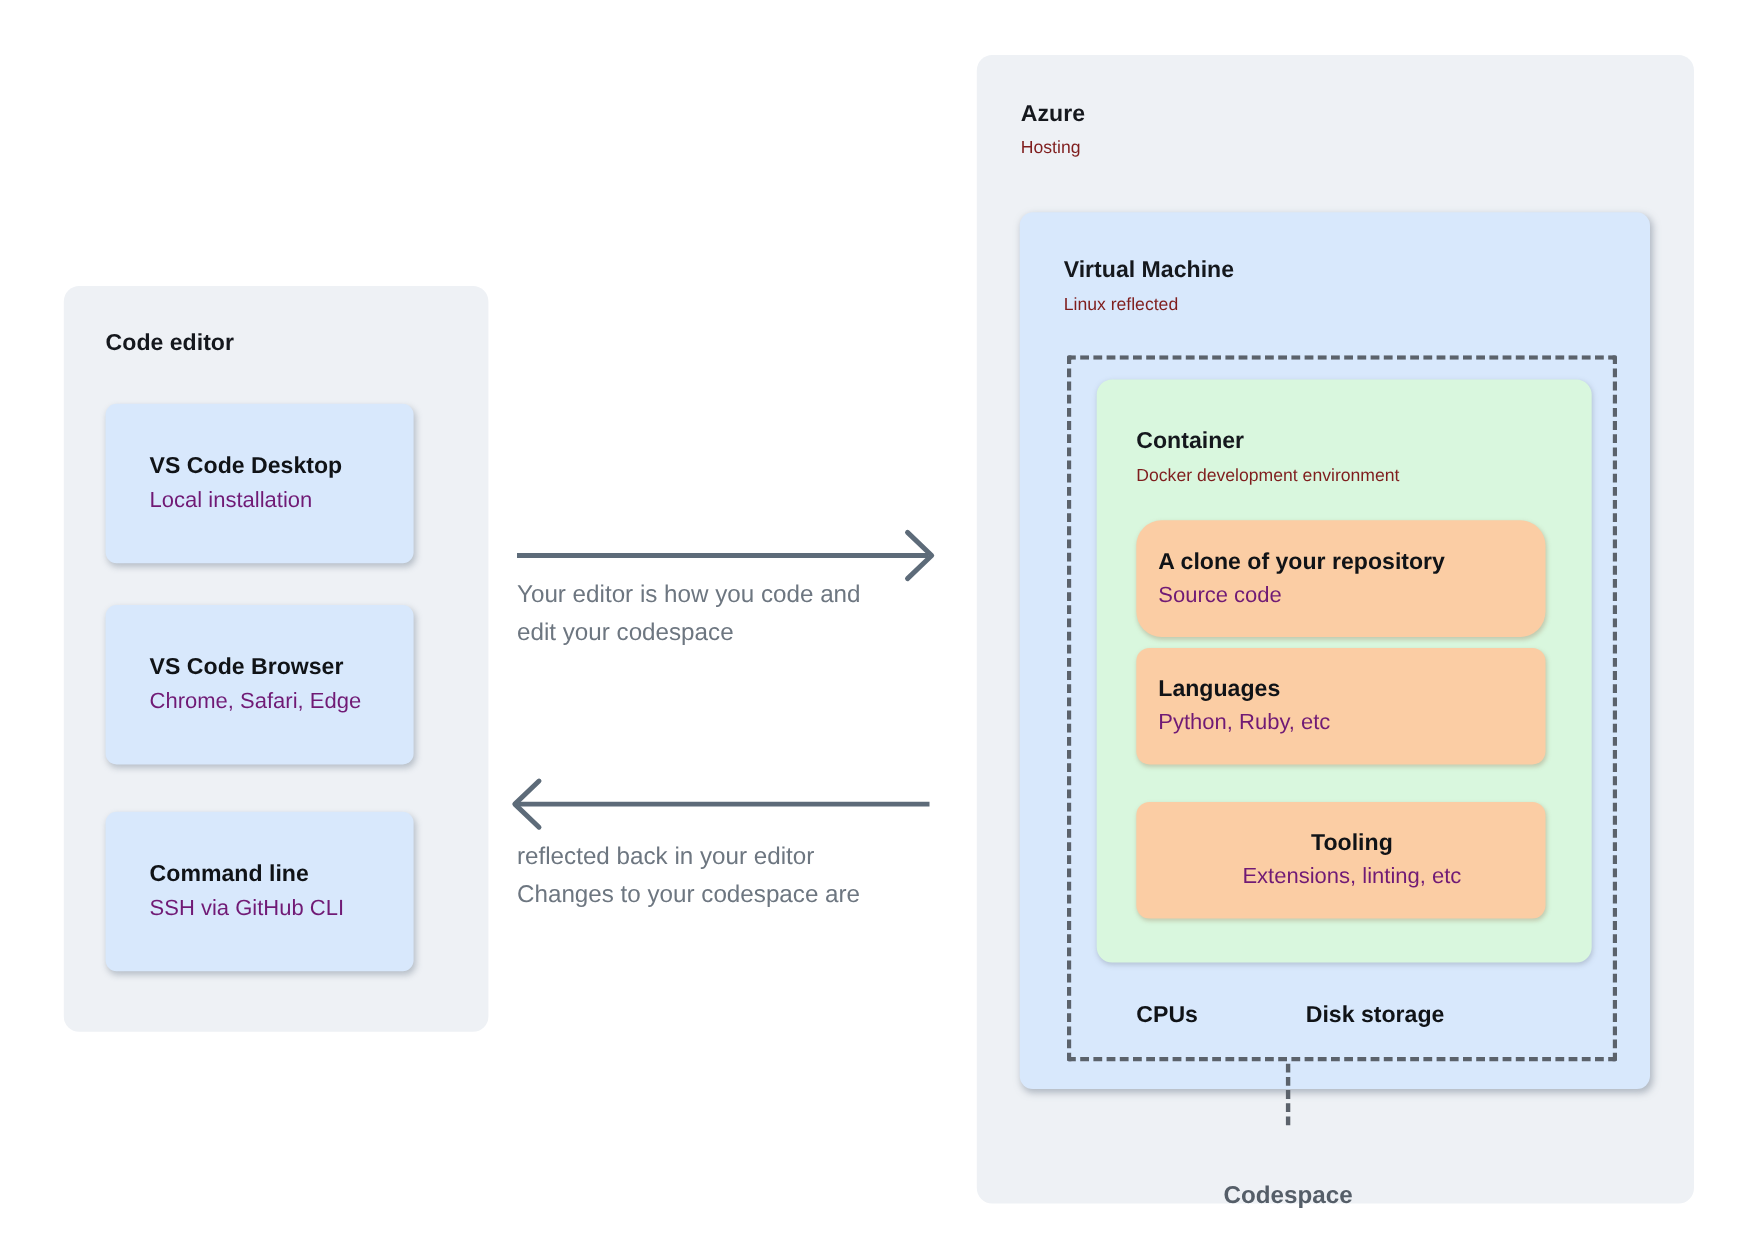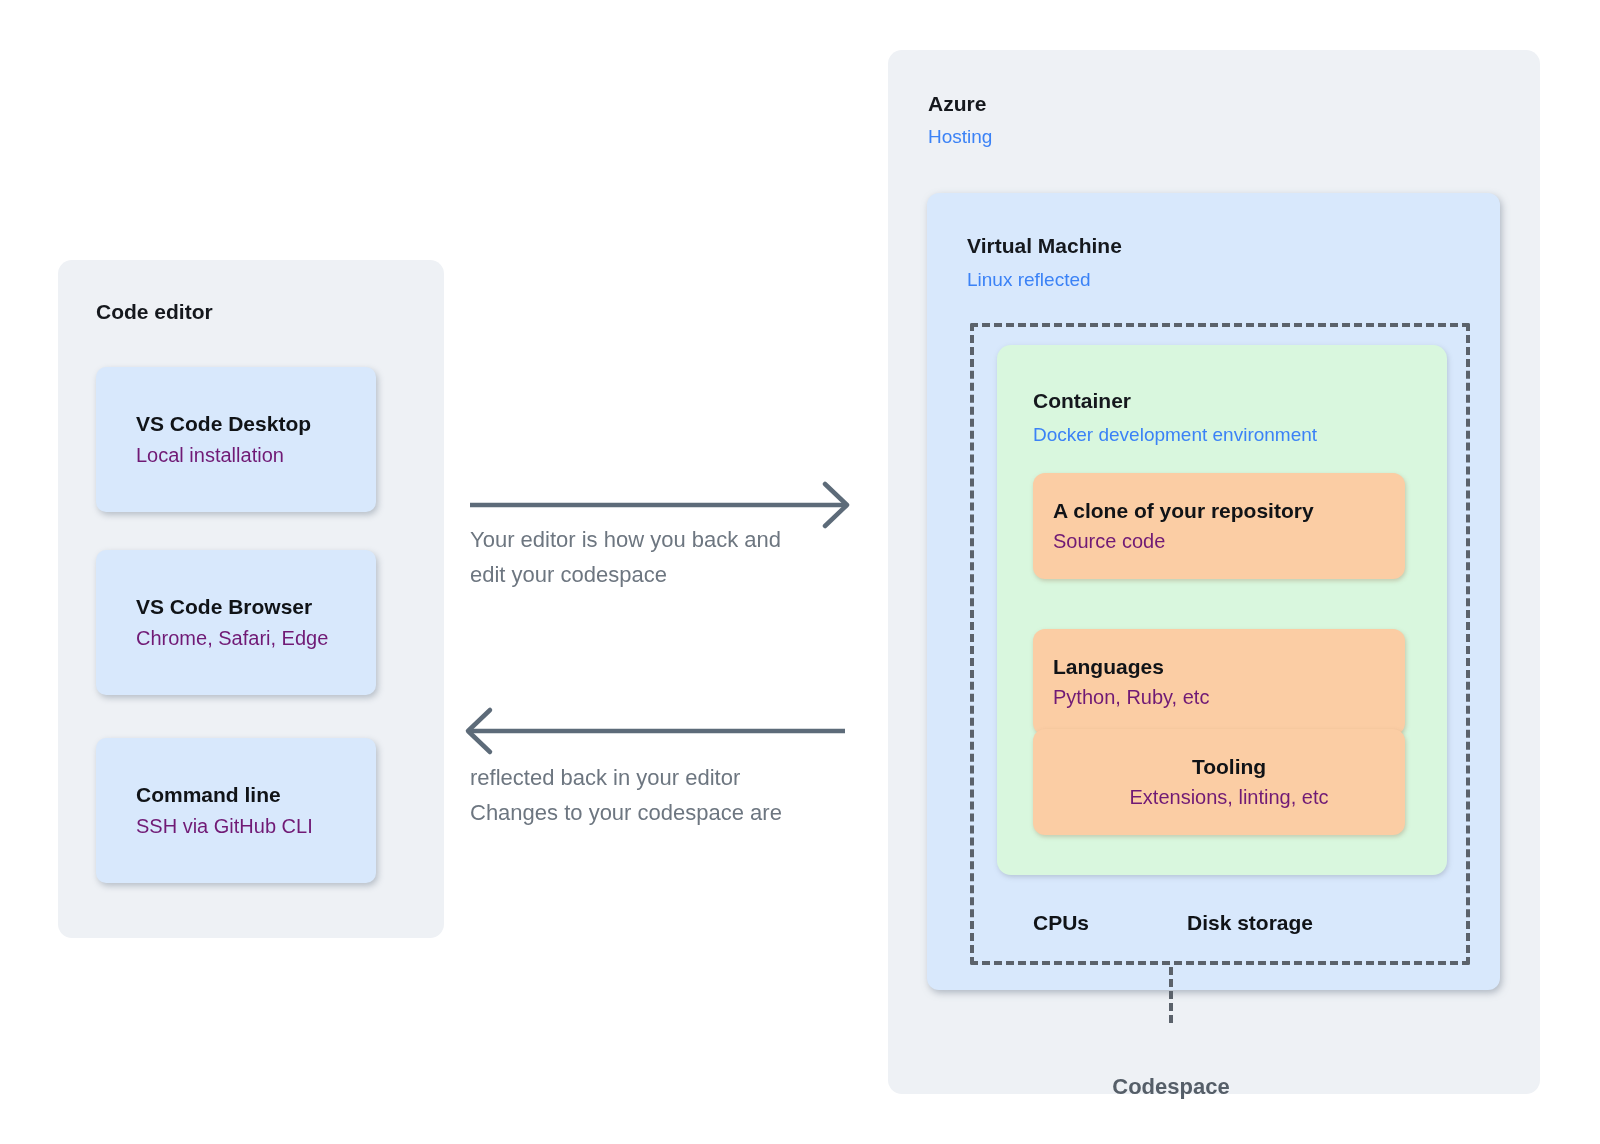--- a/index.html
+++ b/index.html
@@ -5,21 +5,21 @@
   html,body { margin:0; padding:0; background:#ffffff; }
   body { font-family:"Liberation Sans", sans-serif; }
   .page { position:relative; width:1600px; height:1144px; background:#ffffff; overflow:hidden;
           color:var(--heading-text,#15181d); }
 
   .panel { position:absolute; background:var(--panel-bg,#eef1f5); border-radius:14px; }
   .left-panel  { left:58px;  top:260px; width:386px; height:678px; }
   .right-panel { left:888px; top:50px;  width:652px; height:1044px; }
 
   .h-title { position:absolute; font-size:21px; font-weight:bold; color:var(--heading-text,#15181d); }
-  .h-sub   { position:absolute; font-size:19px; color:#3b82f6;text-align:right; }
+  .h-sub   { position:absolute; font-size:16px; color:#7f1d1d;text-align:right; }
 
   .card { position:absolute; border-radius:10px; display:flex; flex-direction:column;
           justify-content:center; gap:8px; box-sizing:border-box; }
   .card-title { font-size:21px; font-weight:bold; color:#101317; }
   .card-sub   { font-size:20px; color:#701a75; }
 
   .left-card { left:96px; width:280px; height:145px; padding-left:40px;
                background:var(--blue-box,#d8e8fc);
                box-shadow:2px 3px 6px rgba(118,130,146,0.45); }
   .left-card.c1 { top:367px; } .left-card.c2 { top:550px; } .left-card.c3 { top:738px; }
@@ -38,21 +38,21 @@
   .dashed-boundary { position:absolute; left:970px; top:323px; width:500px; height:642px;
                      border:4px dashed var(--dash,#5b626b); box-sizing:border-box; border-radius:2px; }
 
   .container-box { position:absolute; left:997px; top:345px; width:450px; height:530px;
                    background:var(--green-box,#d9f7de); border-radius:14px;
                    box-shadow:1px 2px 5px rgba(118,130,146,0.35); }
 
   .orange-card { left:1033px; width:372px; height:106px; padding-left:20px;
                  background:var(--orange-box,#fbcda4); border-radius:12px;
                  box-shadow:1px 2px 4px rgba(150,120,90,0.35); gap:7px; }
-  .orange-card.o1 { top:473px; } .orange-card.o2 { top:629px; } .orange-card.o3 { top:729px;text-align:center; }
+  .orange-card.o1 { top:473px;border-radius:23px; } .orange-card.o2 { top:589px; } .orange-card.o3 { top:729px;text-align:center; }
 
   .resource { position:absolute; top:911px; font-size:21px; font-weight:bold; color:#101317; }
   .resource.r1 { left:1033px; } .resource.r2 { left:1187px; }
 
   .codespace-connector { position:absolute; left:1169px; top:967px; width:0; height:56px;
                          border-left:4px dashed var(--dash,#5b626b); }
   .codespace-label { position:absolute; left:1096px; top:1034px; width:150px; text-align:center;
                      font-size:22px; font-weight:bold; color:var(--codespace-label,#555e68);margin-top:40px; }
 </style>
 </head>
@@ -81,21 +81,21 @@
       <line x1="10" y1="25" x2="384" y2="25" stroke-width="4.5" stroke="#5d6b79"></line>
       <polyline points="365,4 387,25 365,46" fill="none" stroke-width="4.5" stroke-linecap="round" stroke-linejoin="round" stroke="#5d6b79"></polyline>
     </g>
     <g>
       <line x1="385" y1="251" x2="11" y2="251" stroke-width="4.5" stroke="#5d6b79"></line>
       <polyline points="30,230 8,251 30,272" fill="none" stroke-width="4.5" stroke-linecap="round" stroke-linejoin="round" stroke="#5d6b79"></polyline>
     </g>
   </svg>
 
   <div class="flow-text t1">
-    <div>Your editor is how you back and</div>
+    <div>Your editor is how you code and</div>
     <div>edit your codespace</div>
   </div>
   <div class="flow-text t2">
     <div>reflected back in your editor</div>
     <div>Changes to your codespace are</div>
   </div>
 
   <section class="panel right-panel"></section>
   <div class="h-title" style="left:928px; top:92px;">Azure</div>
   <div class="h-sub" style="left:928px; top:126px;">Hosting</div>

